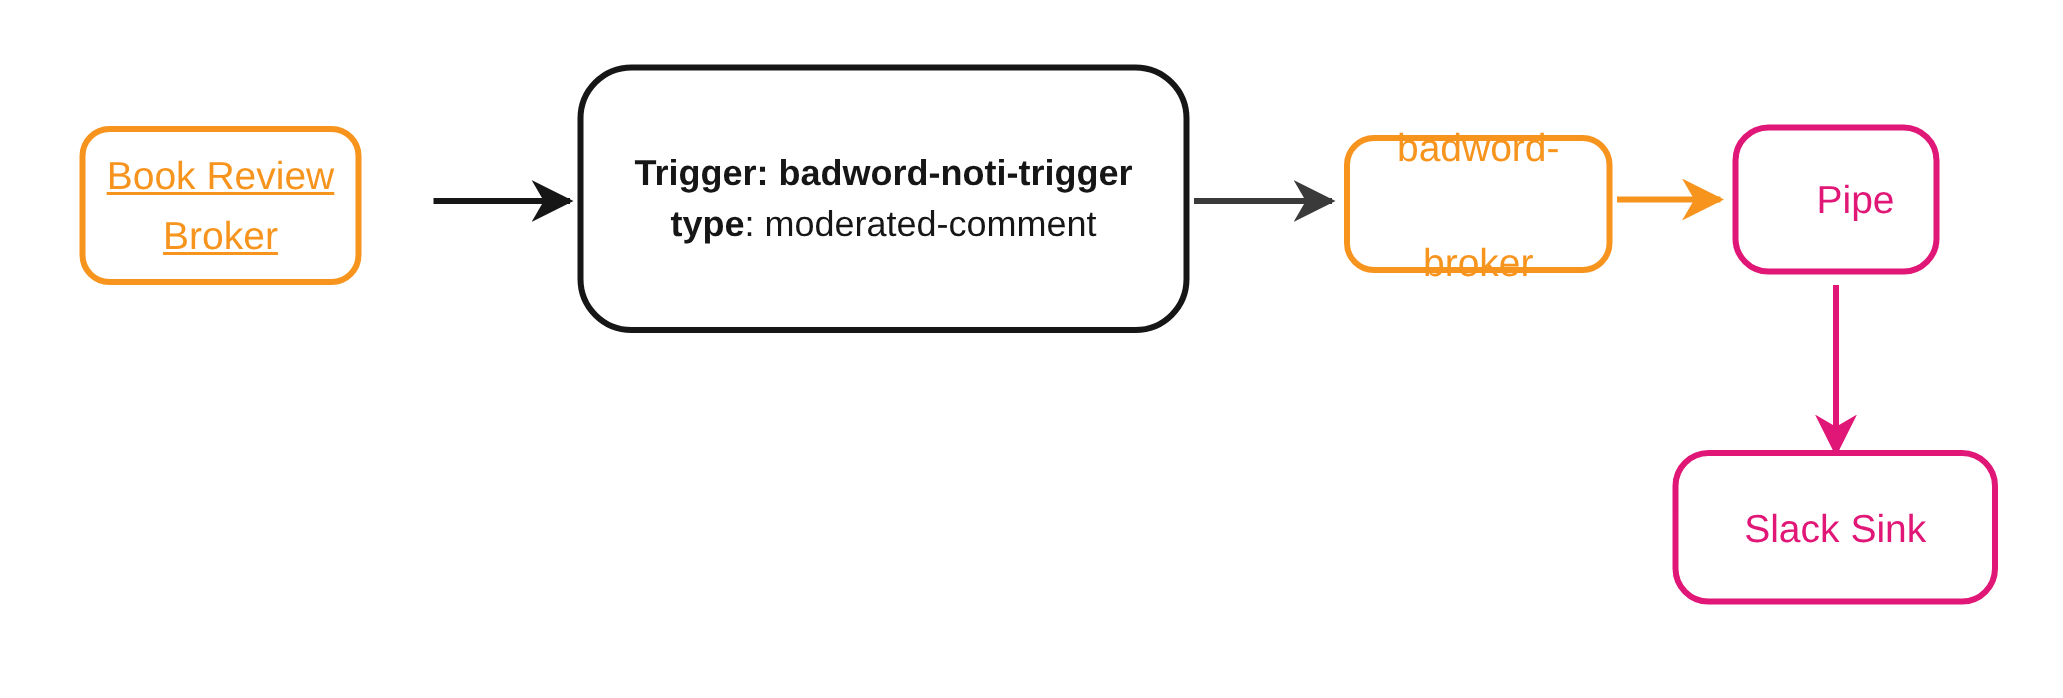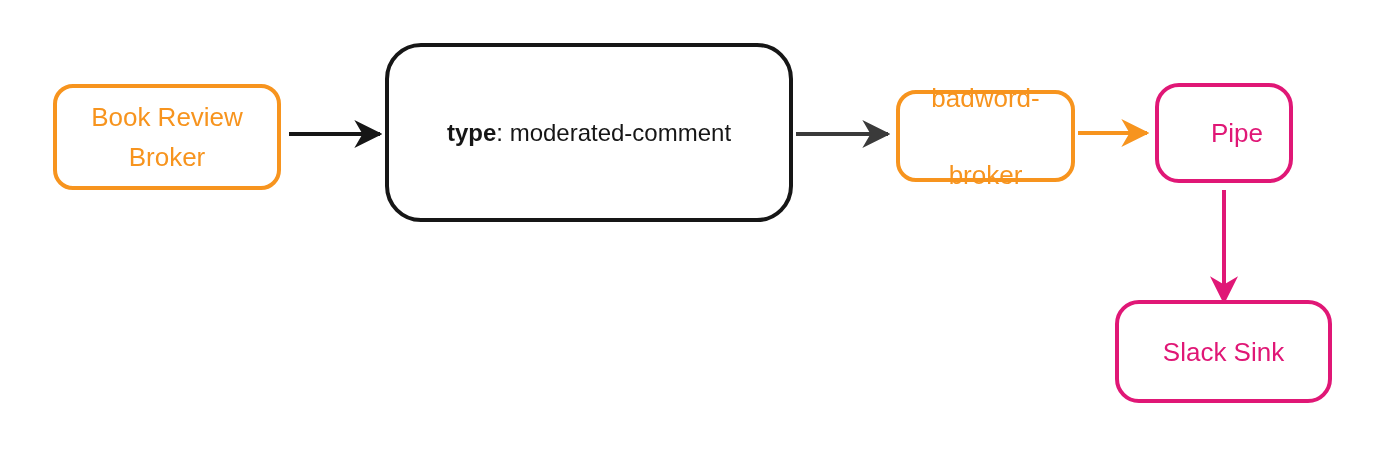--- a/index.html
+++ b/index.html
@@ -61,21 +61,21 @@
     line-height:36px;
   }
   .node-black{
     border:4px solid var(--black);
     border-radius:36px;
     color:var(--black);
     font-size:24px;
     line-height:34px;
   }
 
-  #node-book-review-broker{left:53px; top:84px;  width:228px; height:106px;}
+  #node-book-review-broker{left:53px; top:84px;  width:188px; height:106px;text-decoration:underline;}
   #node-trigger           {left:385px;top:43px;  width:408px; height:179px;}
   #node-badword-broker    {left:896px;top:90px;  width:179px; height:92px;gap:37px;}
   #node-pipe              {left:1155px;top:83px; width:138px; height:100px;padding-left:26px;}
   #node-slack-sink        {left:1115px;top:300px;width:217px; height:103px;}
 </style>
 </head>
 <body>
 
 <div class="canvas">
 
@@ -99,20 +99,21 @@
     <path class="edge e-orange" d="M1078 133 H1147" marker-end="url(#head-orange)"></path>
     <path class="edge e-pink" d="M1224 190 V302" marker-end="url(#head-pink)"></path>
   </svg>
 
   <div class="node node-orange" id="node-book-review-broker">
     <span class="line">Book Review</span>
     <span class="line">Broker</span>
   </div>
 
   <div class="node node-black" id="node-trigger">
+    <span class="line"><b>Trigger: badword-noti-trigger</b><span></span></span>
     <span class="line"><b>type</b><span>: moderated-comment</span></span>
   </div>
 
   <div class="node node-orange" id="node-badword-broker">
     <span class="line">badword-</span>
     <span class="line">broker</span>
   </div>
 
   <div class="node node-pink" id="node-pipe">
     <span class="line">Pipe</span>

